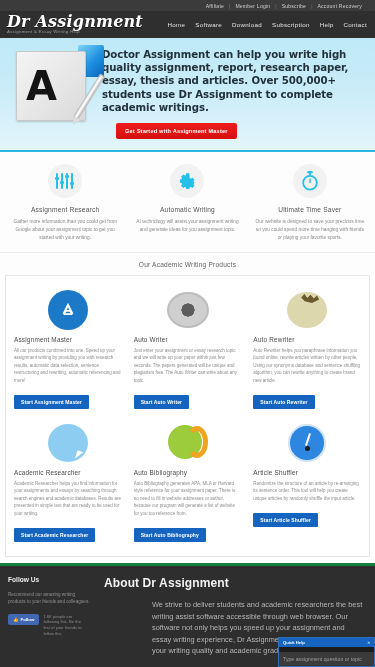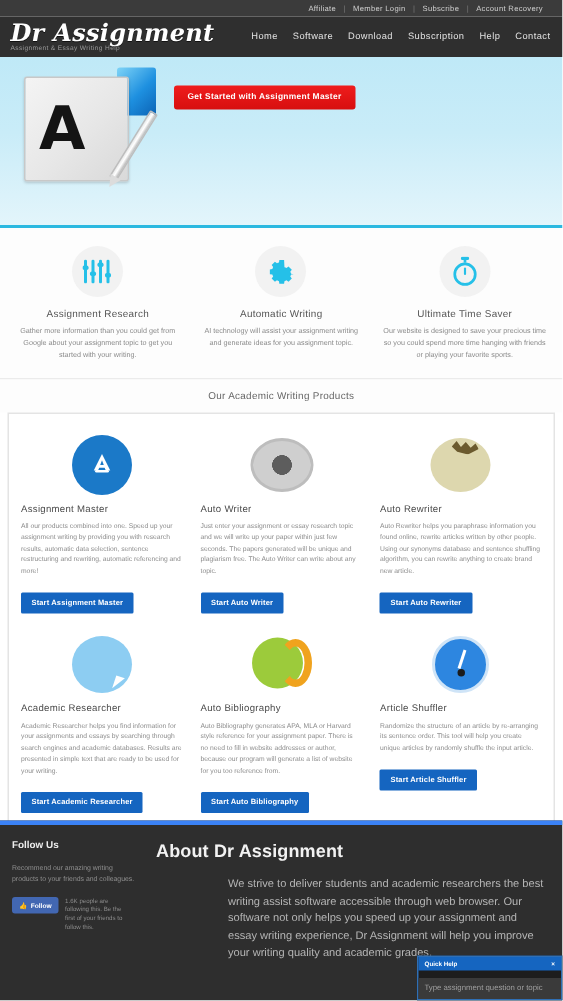--- a/index.html
+++ b/index.html
@@ -142,22 +142,22 @@
     border:5px solid #f0a31e; border-left-color: transparent; }
   .ic-shuffle { width: 38px; height: 38px; border-radius: 50%; background: #2d86e0;
     border: 2px solid #cfe4f7; position: relative; }
   .ic-shuffle .needle { position:absolute; left:50%; top:7px; width:2px; height:13px; background:#fff; transform: rotate(18deg); }
   .ic-shuffle .hub { position:absolute; left:50%; top:20px; width:5px; height:5px; margin-left:-2.5px; border-radius:50%; background:#1b1b1b; }
   .cy { fill: #25c0e8; }
 
   
   .footer {
     background: #2e2e2e; position: absolute; left: 0; right: 0; bottom: 0;
-    height: 120px; display: flex; padding: 10px 10px 0 8px;
-    border-top: 3px solid #3b82f6;
+    height: 104px; display: flex; padding: 10px 10px 0 8px;
+    border-top: 3px solid #15803d;
   }
   .f-left { width: 88px; flex: 0 0 88px; padding-right: 6px; }
   .f-left h4 { color: #ededed; font-size: 6.6px; font-weight: 700; margin-bottom: 8px; }
   .f-left p { color: #8f8f8f; font-size: 4.6px; line-height: 7.4px; margin-bottom: 8px; }
   .fb-box { display: flex; align-items: flex-start; gap: 4px; }
   .fb-btn {
     background: #4267b2; color: #fff; font-size: 4.4px; font-weight: 700;
     padding: 3px 5px; border-radius: 2px; display: flex; align-items: center; gap: 2px;
     border: 0; cursor: pointer;
   }
@@ -213,20 +213,21 @@
 
   <div class="hero">
     <div class="hero-icon">
       <div class="doc-tab"></div>
       <div class="doc">
         <div class="letter">A</div>
       </div>
       <div class="pencil"></div>
     </div>
     <div class="hero-body">
+      <div class="hero-text">Doctor Assignment can help you write high quality assignment, report, research paper, essay, thesis and articles. Over 500,000+ students use Dr Assignment to complete academic writings.</div>
       <button class="cta">Get Started with Assignment Master</button>
     </div>
   </div>
 
   <div class="features">
     <div class="feature">
       <div class="f-circle">
         <svg width="20" height="16" viewBox="0 0 20 16">
           <g class="cy">
             <rect x="1" y="0" width="2" height="16" rx="1"></rect>

